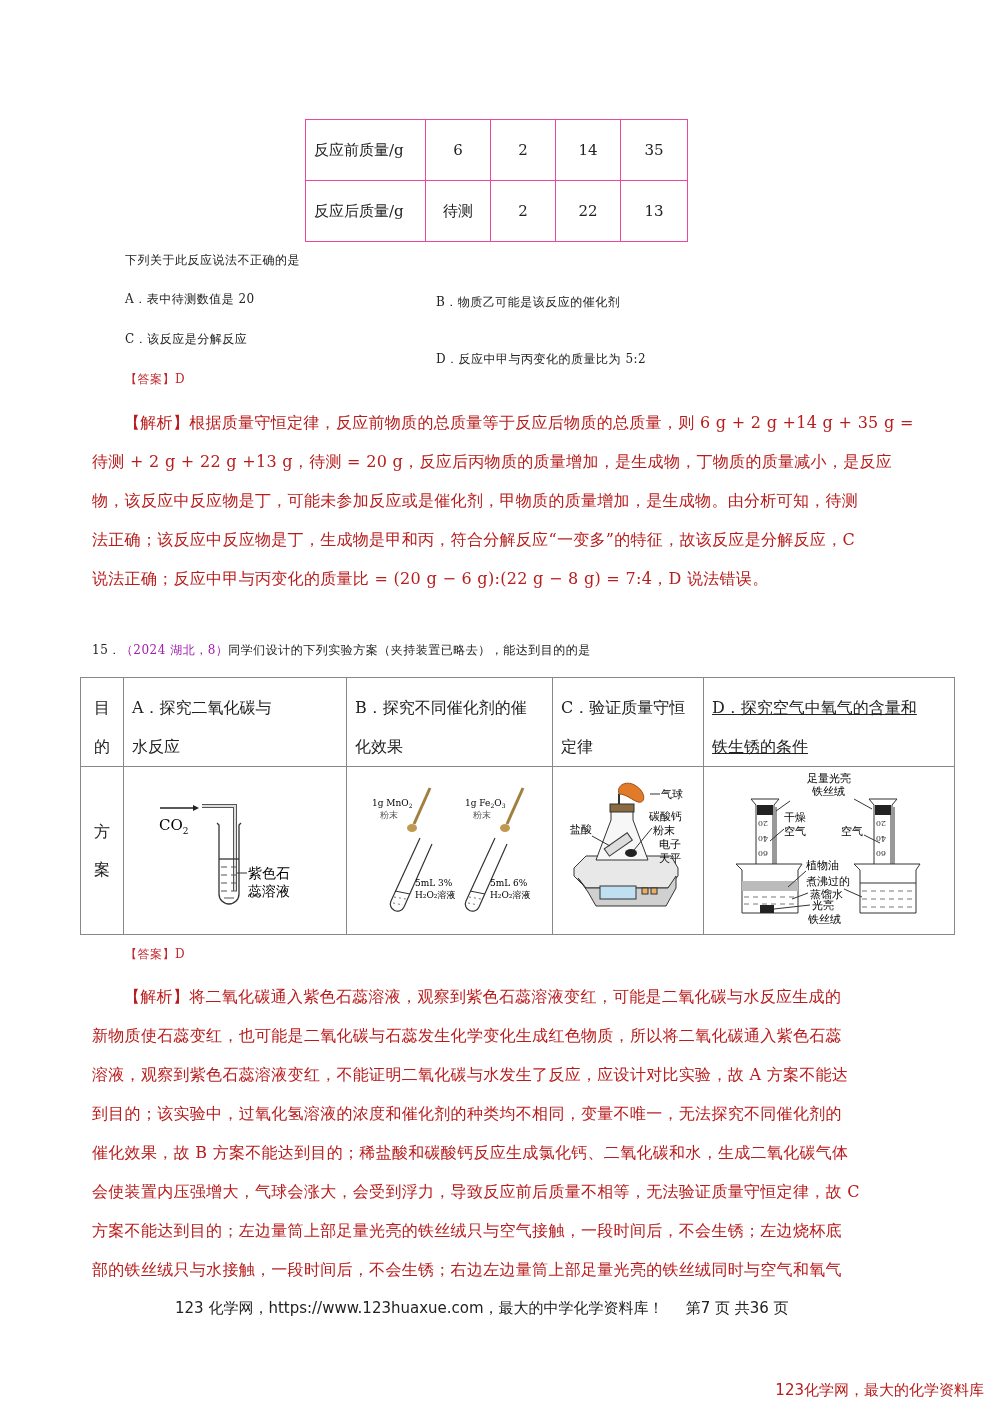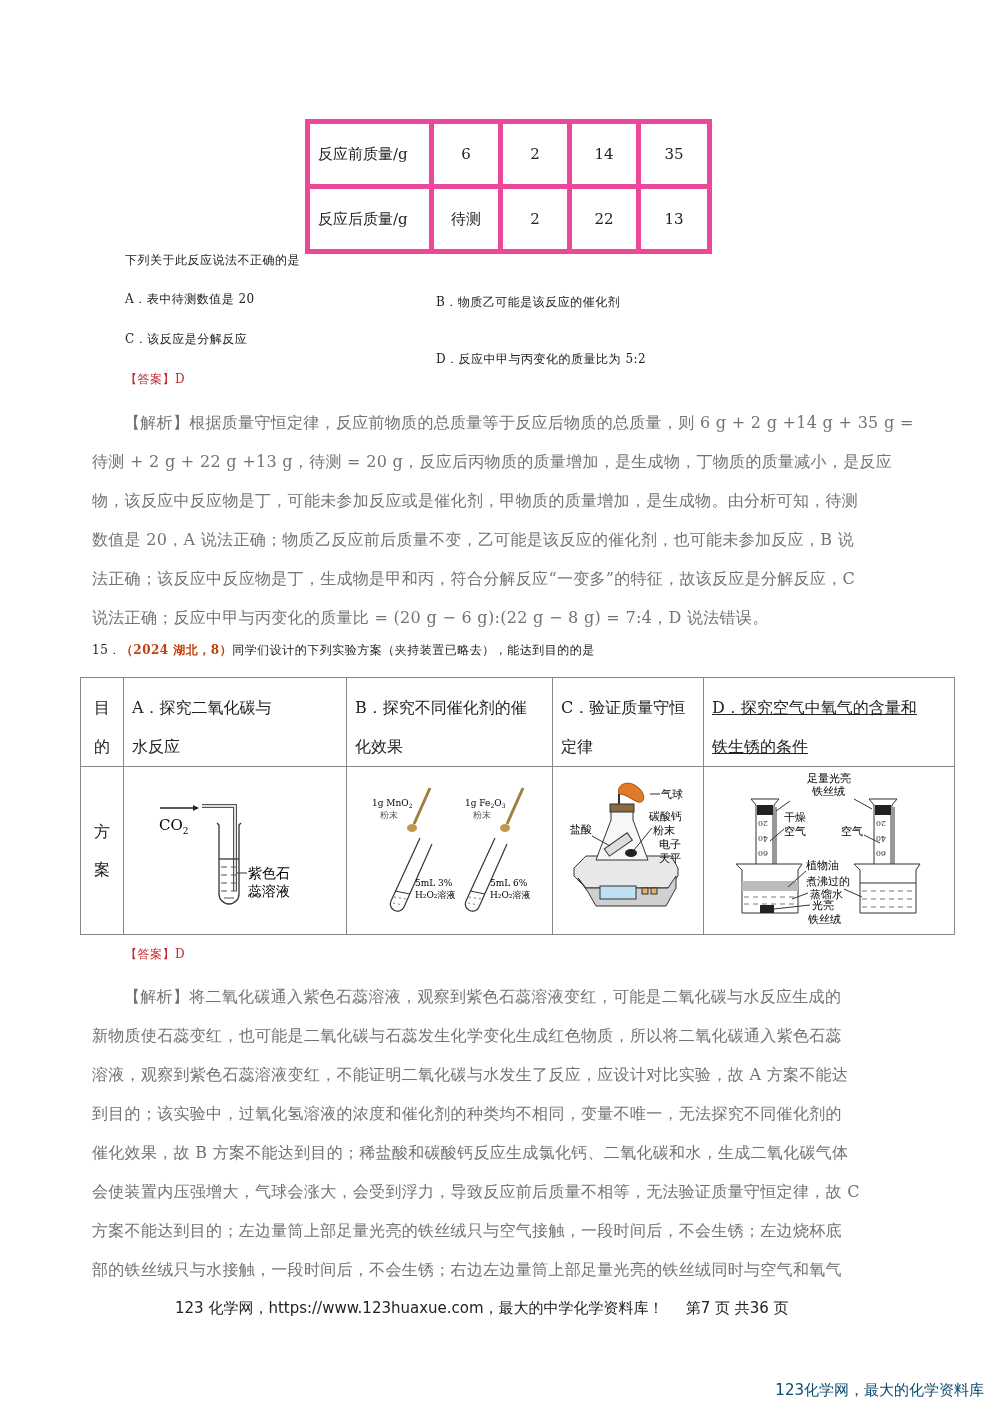--- a/index.html
+++ b/index.html
@@ -3,40 +3,40 @@
   <meta charset="utf-8">
   <style>
     html, body { margin: 0; padding: 0; background: #ffffff; }
     body { width: 992px; height: 1403px; position: relative; overflow: hidden;
            font-family: "DejaVu Serif", "Liberation Serif", serif; color: #222; }
     .page { position: absolute; left: 0; top: 0; width: 992px; height: 1403px; }
 
     
     .mass-table { position: absolute; left: 305px; top: 119px; border-collapse: collapse;
                   font-size: 15px; }
-    .mass-table td { border: 5px solid #ec4899; height: 60px; text-align: center; padding: 0; }
+    .mass-table td { border: 1px solid #ec4899; height: 60px; text-align: center; padding: 0; }
     .mass-table td.lbl { width: 119px; text-align: left; padding-left: 8px; width: 111px; }
     .mass-table td.v1 { width: 64px; }
     .mass-table td.v2 { width: 64px; }
     .mass-table td.v3 { width: 64px; }
     .mass-table td.v4 { width: 66px; }
 
     .line { position: absolute; font-size: 12px; white-space: nowrap; letter-spacing: 0.5px; }
     .black { color: #222; }
     .red { color: #c0282e; }
-    .blue-bold { color: #c2410c; font-weight: bold; }
+    .blue-bold { color: #a21caf; font-weight: normal; }
 
     .q-stem { left: 125px; top: 252px; }
     .opt-a { left: 125px; top: 291px; }
     .opt-b { left: 436px; top: 294px; }
     .opt-c { left: 125px; top: 331px; }
     .opt-d { left: 436px; top: 331px; margin-top: 20px; }
     .ans1 { left: 125px; top: 371px; }
 
-    .exp { position: absolute; left: 92px; width: 812px; font-size: 16px; color: #737373;
+    .exp { position: absolute; left: 92px; width: 812px; font-size: 16px; color: #b91c1c;
            letter-spacing: 0.3px; }
     .exp .row { height: 39px; line-height: 26px; white-space: nowrap; }
     .exp1 { top: 410px; }
     .indent { padding-left: 32px; }
 
     .q15 { left: 92px; top: 642px; }
 
     
     .exp-table { position: absolute; left: 80px; top: 677px; border-collapse: collapse;
                  font-size: 16px; color: #222; }
@@ -52,21 +52,21 @@
     .c-c { width: 150px; }
     .c-d { width: 250px; text-decoration: underline; }
     .fig { display: block; margin: 0 auto; }
 
     .ans2 { left: 125px; top: 946px; }
     .exp2 { top: 984px; }
 
     .footer { position: absolute; left: 175px; top: 1299px; font-size: 15px; color: #222;
               font-family: "DejaVu Sans", "Liberation Sans", sans-serif; white-space: nowrap; }
     .footer .pg { margin-left: 22px; }
-    .watermark { position: absolute; right: 8px; top: 1381px; font-size: 15px; color: #0c4a6e;
+    .watermark { position: absolute; right: 8px; top: 1381px; font-size: 15px; color: #b91c1c;
                  font-family: "DejaVu Sans", "Liberation Sans", sans-serif; white-space: nowrap; }
     svg text { font-family: "DejaVu Serif", "Liberation Serif", serif; }
   </style>
 </head>
 <body>
 
 <div class="page">
 
   <table class="mass-table">
     <tbody>
@@ -93,21 +93,20 @@
   <div class="line black opt-c">C．该反应是分解反应</div>
   <div class="line black opt-d">D．反应中甲与丙变化的质量比为 5:2</div>
   <div class="line red ans1">
     <span>【答案】</span><span>D</span>
   </div>
 
   <div class="exp exp1">
     <div class="row indent"><span>【解析】</span><span>根据质量守恒定律，反应前物质的总质量等于反应后物质的总质量，则 6 g + 2 g +14 g + 35 g =</span></div>
     <div class="row">待测  + 2 g + 22 g +13 g，待测  = 20 g，反应后丙物质的质量增加，是生成物，丁物质的质量减小，是反应</div>
     <div class="row">物，该反应中反应物是丁，可能未参加反应或是催化剂，甲物质的质量增加，是生成物。由分析可知，待测</div>
-    <div class="row">数值是 20，A 说法正确；物质乙反应前后质量不变，乙可能是该反应的催化剂，也可能未参加反应，B 说</div>
     <div class="row">法正确；该反应中反应物是丁，生成物是甲和丙，符合分解反应“一变多”的特征，故该反应是分解反应，C</div>
     <div class="row">说法正确；反应中甲与丙变化的质量比  = (20 g − 6 g):(22 g − 8 g) = 7:4，D 说法错误。</div>
   </div>
 
   <div class="line black q15">
     <span>15．</span><span class="blue-bold">（2024 湖北，8）</span><span>同学们设计的下列实验方案（夹持装置已略去），能达到目的的是</span>
   </div>
 
   <table class="exp-table">
     <tbody>

